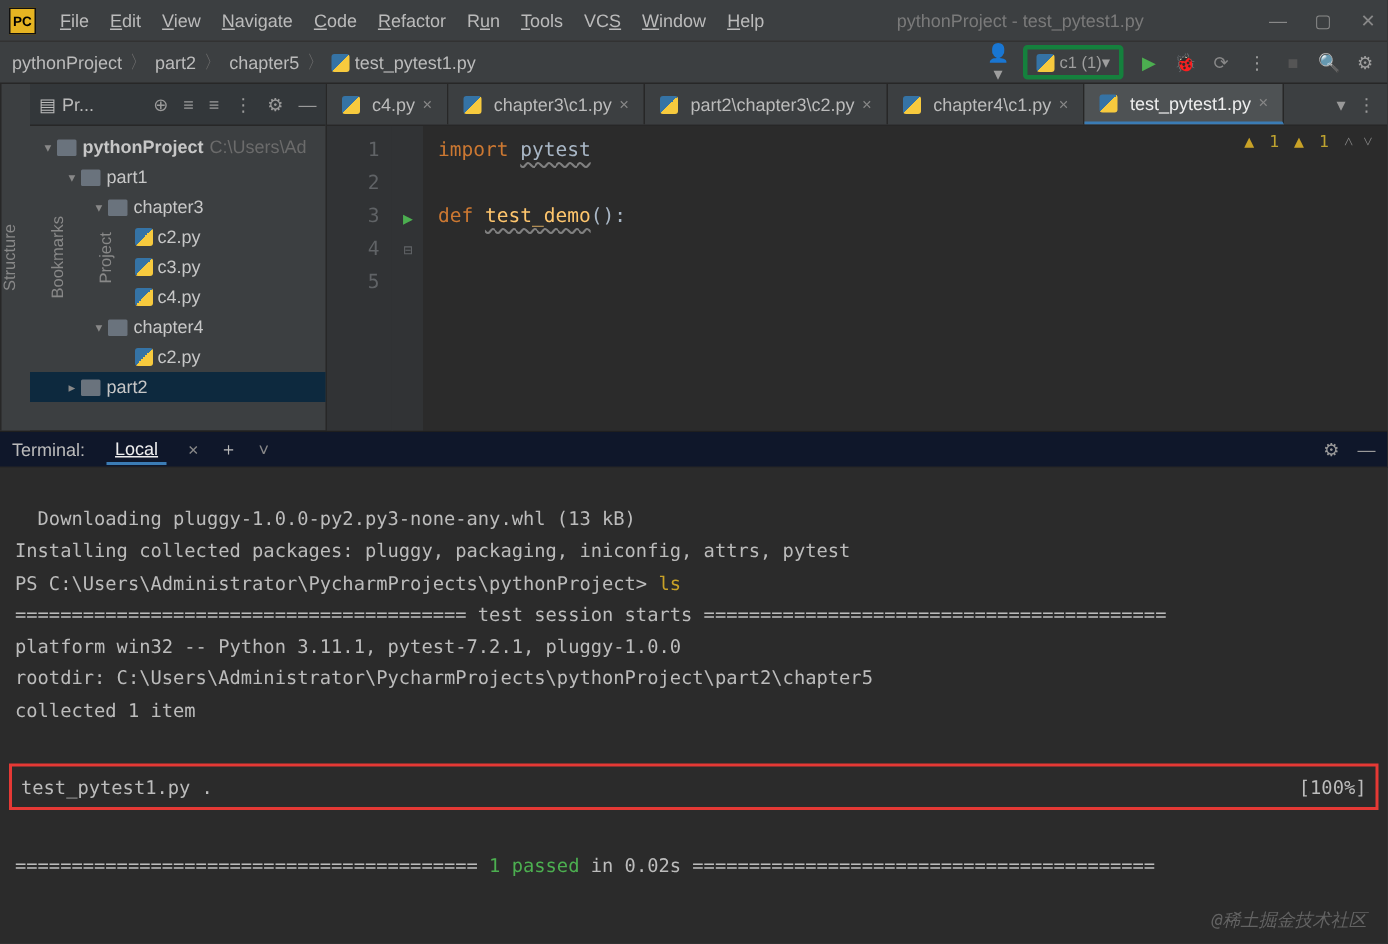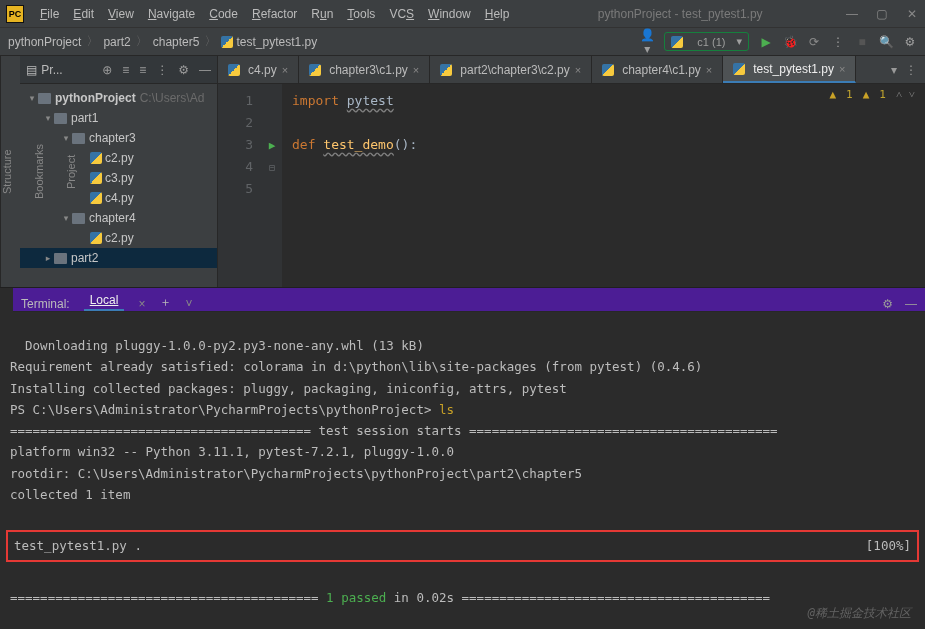--- a/index.html
+++ b/index.html
@@ -38,22 +38,22 @@
   .breadcrumb { display: flex; align-items: center; gap: 5px; font-size: 12px; }
   .bc-sep { color: #6c6c6c; }
   .bc-item { color: #bbbbbb; }
   .py-ico {
     width: 12px; height: 12px; background: linear-gradient(135deg,#3573a5 50%,#f7ca3e 50%);
     border-radius: 2px; display: inline-block; margin-right: 3px; vertical-align: -2px;
   }
   .nav-spacer { flex: 1; }
   .nav-right { display: flex; align-items: center; gap: 10px; color: #9e9e9e; }
   .config-chip {
-    display: flex; align-items: center; gap: 11px; padding: 2px 6px;
-    border: 1px solid #15803d; border-radius: 3px; font-size: 11px;
+    display: flex; align-items: center; gap: 0; padding: 2px 6px;
+    border: 3px solid #15803d; border-radius: 3px; font-size: 11px;
   }
   .play { color: #4caf50; }
   .bug { color: #4caf50; }
   .nav-ico { width: 14px; text-align: center; }
   
   .main { flex: 1; display: flex; min-height: 0; }
   .left-rail {
     width: 20px; background: #3c3f41; border-right: 1px solid #272727;
     display: flex; flex-direction: column; align-items: center; color: #888;
     writing-mode: vertical-rl; transform: rotate(180deg);
@@ -120,22 +120,22 @@
     position: absolute; top: 4px; right: 10px; display: flex; gap: 10px;
     color: #bfa32f; font-size: 11px; align-items: center;
   }
   .warn-tri { color: #c9a227; }
   
   .terminal-panel {
     height: 342px; background: #2b2b2b; border-top: 1px solid #1f1f1f;
     display: flex; flex-direction: column;
   }
   .term-header {
-    height: 24px; background: #4c1d95; display: flex; align-items: flex-end;
-    padding: 0 8px; gap: 14px; color: #bbb; border-bottom: 1px solid #272727; margin-left: 13px;
+    height: 24px; background: #0f172a; display: flex; align-items: center;
+    padding: 0 8px; gap: 14px; color: #bbb; border-bottom: 1px solid #272727;
   }
   .term-header .th-tab {
     padding: 2px 6px; border-bottom: 2px solid #3b7cb5; color: #eee; font-size: 12px; text-decoration: underline;
   }
   .term-header .th-right { margin-left: auto; display:flex; gap:12px; color:#9a9a9a; }
   .term-body {
     flex: 1; font-family: "Consolas","Menlo",monospace; font-size: 12.5px;
     color: #bcbcbc; padding: 23px 10px; line-height: 1.7; overflow: hidden;
     position: relative;
   }
@@ -347,21 +347,20 @@
     <span style="color:#888">×</span>
     <span style="color:#bbb">＋</span>
     <span style="color:#888">˅</span>
     <div class="th-right">
       <span>⚙</span>
       <span>—</span>
     </div>
   </div>
   <div class="term-body">
     <div class="term-line">  Downloading pluggy-1.0.0-py2.py3-none-any.whl (13 kB)</div>
-    <div class="term-line">Requirement already satisfied: colorama in d:\python\lib\site-packages (from pytest) (0.4.6)</div>
     <div class="term-line">Installing collected packages: pluggy, packaging, iniconfig, attrs, pytest</div>
     <div class="term-line"><span>PS C:\Users\Administrator\PycharmProjects\pythonProject&gt; </span><span class="cmd">ls</span></div>
     <div class="term-line">======================================== test session starts =========================================</div>
     <div class="term-line">platform win32 -- Python 3.11.1, pytest-7.2.1, pluggy-1.0.0</div>
     <div class="term-line">rootdir: C:\Users\Administrator\PycharmProjects\pythonProject\part2\chapter5</div>
     <div class="term-line">collected 1 item</div>
     <div class="term-line">&nbsp;</div>
     <div class="highlight-box">
       <span>test_pytest1.py .</span>
       <span>[100%]</span>

